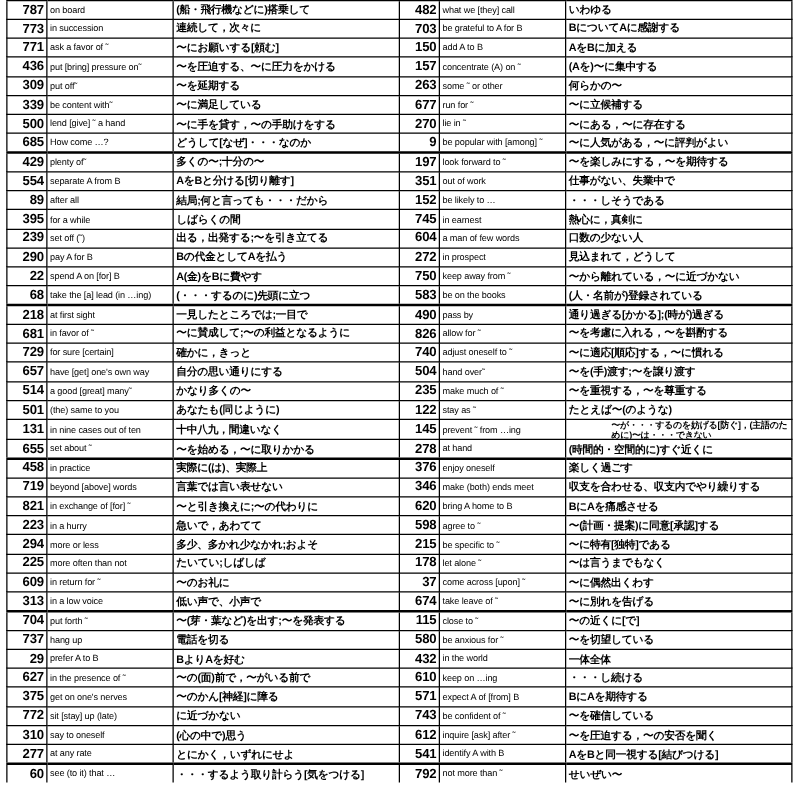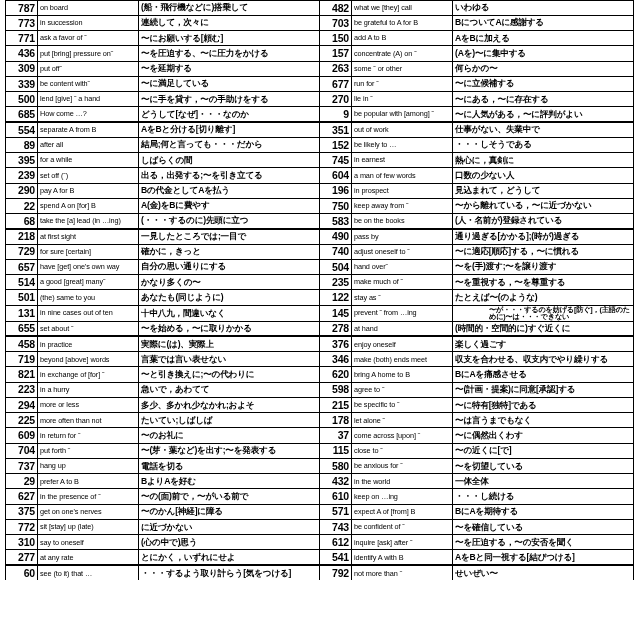--- a/index.html
+++ b/index.html
@@ -146,20 +146,28 @@
         </tr>
         <tr class="group-end">
           <td class="num">685</td>
           <td class="eng">How come  …?</td>
           <td class="jpn">どうして[なぜ]・・・なのか</td>
           <td class="num half2">9</td>
           <td class="eng">be popular with [among] ˜</td>
           <td class="jpn">〜に人気がある，〜に評判がよい</td>
         </tr>
         <tr>
+          <td class="num">429</td>
+          <td class="eng">plenty of˜</td>
+          <td class="jpn">多くの〜;十分の〜</td>
+          <td class="num half2">197</td>
+          <td class="eng">look forward to ˜</td>
+          <td class="jpn">〜を楽しみにする，〜を期待する</td>
+        </tr>
+        <tr>
           <td class="num">554</td>
           <td class="eng">separate A from B</td>
           <td class="jpn">AをBと分ける[切り離す]</td>
           <td class="num half2">351</td>
           <td class="eng">out of work</td>
           <td class="jpn">仕事がない、失業中で</td>
         </tr>
         <tr>
           <td class="num">89</td>
           <td class="eng">after all</td>
@@ -181,21 +189,21 @@
           <td class="eng">set off (˜)</td>
           <td class="jpn">出る，出発する;〜を引き立てる</td>
           <td class="num half2">604</td>
           <td class="eng">a man of few words</td>
           <td class="jpn">口数の少ない人</td>
         </tr>
         <tr>
           <td class="num">290</td>
           <td class="eng">pay A for B</td>
           <td class="jpn">Bの代金としてAを払う</td>
-          <td class="num half2">196</td>
+          <td class="num half2">272</td>
           <td class="eng">in prospect</td>
           <td class="jpn">見込まれて，どうして</td>
         </tr>
         <tr>
           <td class="num">22</td>
           <td class="eng">spend A on [for] B</td>
           <td class="jpn">A(金)をBに費やす</td>
           <td class="num half2">750</td>
           <td class="eng">keep away from ˜</td>
           <td class="jpn">〜から離れている，〜に近づかない</td>
@@ -210,20 +218,28 @@
         </tr>
         <tr>
           <td class="num">218</td>
           <td class="eng">at first sight</td>
           <td class="jpn">一見したところでは;一目で</td>
           <td class="num half2">490</td>
           <td class="eng">pass by</td>
           <td class="jpn">通り過ぎる[かかる];(時が)過ぎる</td>
         </tr>
         <tr>
+          <td class="num">681</td>
+          <td class="eng">in favor of ˜</td>
+          <td class="jpn">〜に賛成して;〜の利益となるように</td>
+          <td class="num half2">826</td>
+          <td class="eng">allow for ˜</td>
+          <td class="jpn">〜を考慮に入れる，〜を斟酌する</td>
+        </tr>
+        <tr>
           <td class="num">729</td>
           <td class="eng">for sure [certain]</td>
           <td class="jpn">確かに，きっと</td>
           <td class="num half2">740</td>
           <td class="eng">adjust oneself to ˜</td>
           <td class="jpn">〜に適応[順応]する，〜に慣れる</td>
         </tr>
         <tr>
           <td class="num">657</td>
           <td class="eng">have [get] one's own way</td>
@@ -313,20 +329,28 @@
           <td class="jpn">〜は言うまでもなく</td>
         </tr>
         <tr>
           <td class="num">609</td>
           <td class="eng">in return for ˜</td>
           <td class="jpn">〜のお礼に</td>
           <td class="num half2">37</td>
           <td class="eng">come across [upon] ˜</td>
           <td class="jpn">〜に偶然出くわす</td>
         </tr>
+        <tr class="group-end">
+          <td class="num">313</td>
+          <td class="eng">in a low voice</td>
+          <td class="jpn">低い声で、小声で</td>
+          <td class="num half2">674</td>
+          <td class="eng">take leave of ˜</td>
+          <td class="jpn">〜に別れを告げる</td>
+        </tr>
         <tr>
           <td class="num">704</td>
           <td class="eng">put forth ˜</td>
           <td class="jpn">〜(芽・葉など)を出す;〜を発表する</td>
           <td class="num half2">115</td>
           <td class="eng">close to ˜</td>
           <td class="jpn">〜の近くに[で]</td>
         </tr>
         <tr>
           <td class="num">737</td>

